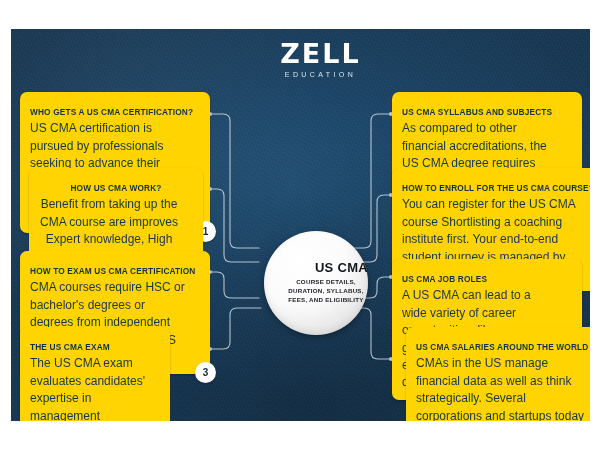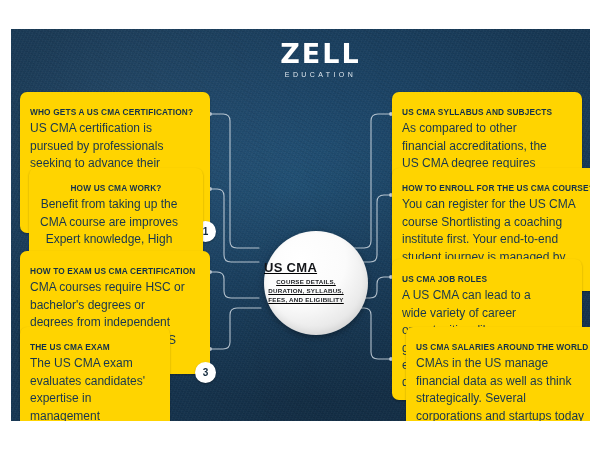--- a/index.html
+++ b/index.html
@@ -144,24 +144,23 @@
     top: 202px;
     width: 104px;
     height: 104px;
     border-radius: 50%;
     background:
       radial-gradient(circle at 35% 28%, #ffffff 0%, #fbfbfb 45%, #e4e4e4 78%, #d2d2d2 100%);
     box-shadow: 0 2px 6px rgba(0,0,0,.35), inset 0 -3px 7px rgba(0,0,0,.07);
     z-index: 5;
     display: flex;
     flex-direction: column;
-    align-items: flex-start;
+    align-items: flex-end;
     justify-content: center;
     text-align: center;
-    text-decoration: underline;
   }
   #hub .hub-title {
     color: #14161a;
     font-size: 13px;
     font-weight: bold;
     letter-spacing: .3px;
     line-height: 1;
     margin-bottom: 4px;
   }
   #hub .hub-sub {

